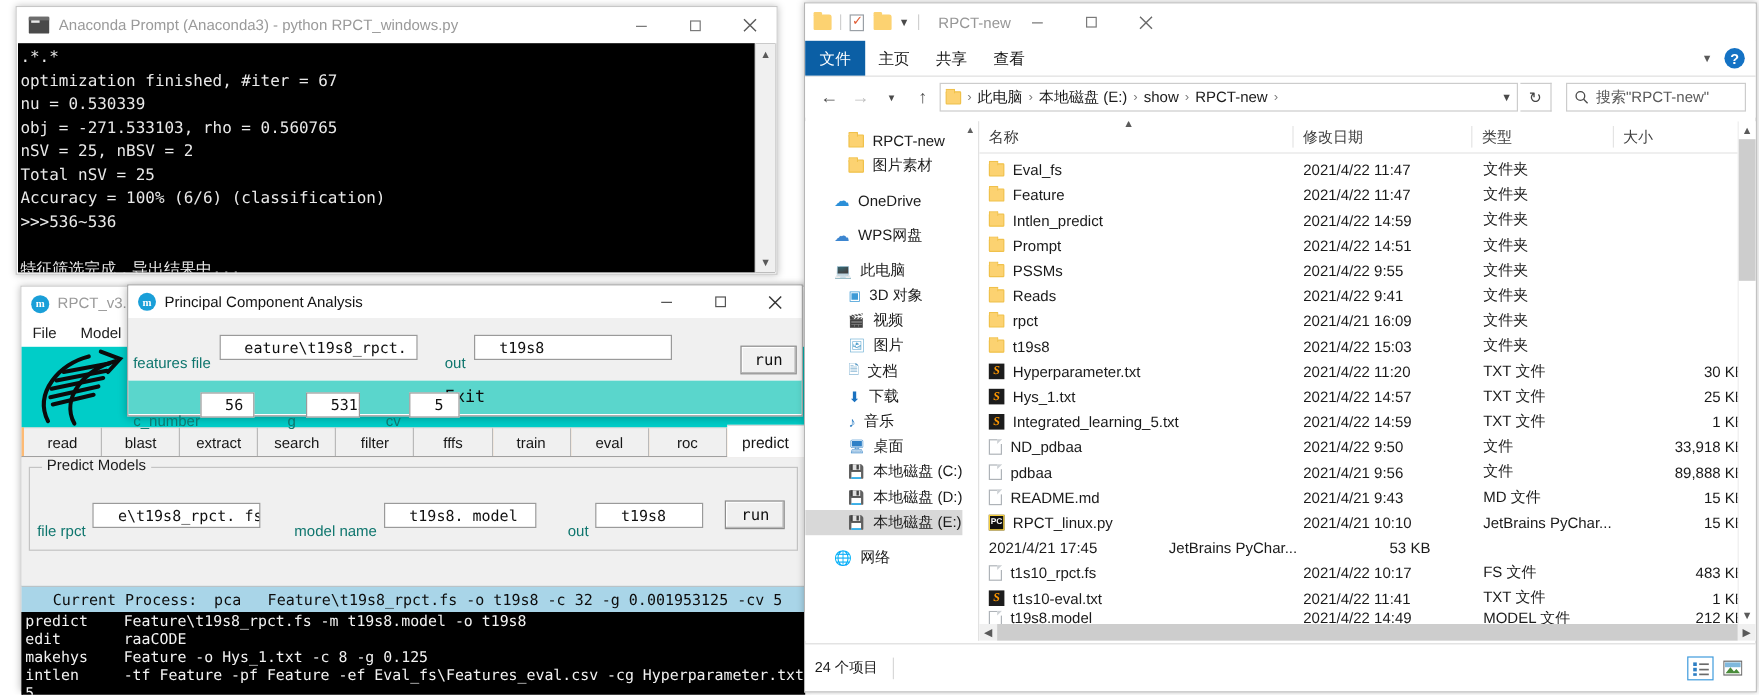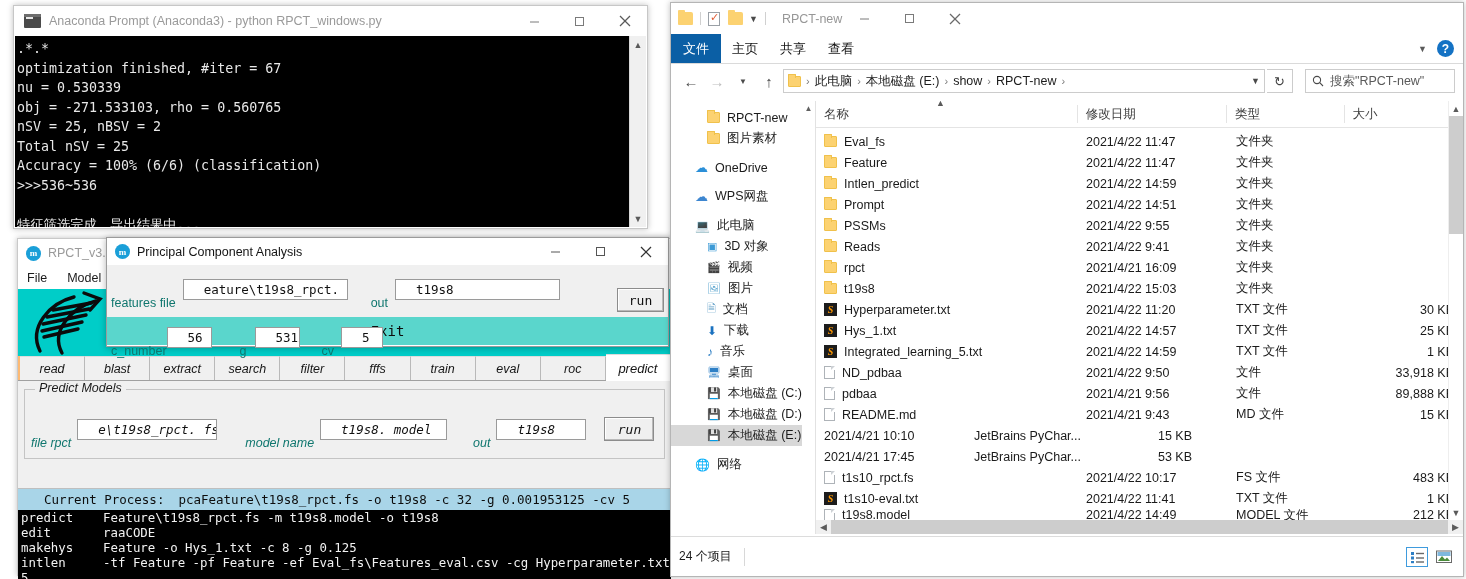--- a/index.html
+++ b/index.html
@@ -85,36 +85,35 @@
     padding-left: 9px; font-size: 12.5px; color:#1b1b1b; gap: 20px;
     background:#fff;
   }
   .banner {
     height: 67px; background:#00cdc8; position:relative; overflow:hidden;
   }
   .tabrow {
     display: flex; height: 25px; background:#fdba74;
     border-bottom: 1px solid #a0a0a0;
     padding-left: 2px;
-    font-style: italic;
   }
   .tab {
     flex: 1;
     display:flex; align-items:center; justify-content:center;
     font-size: 12.5px; color:#161616;
     background: #f0f0f0;
     border-right: 1px solid #b9b9b9;
     border-top: 1px solid #ddd;
   }
   .tab.active {
     background:#ffffff; border-right:1px solid #b9b9b9;
     position: relative; top:-2px; height: 27px; font-size: 13px;
   }
   .tabpanel {
-    position:relative; background:#f0f0f0; height: 107px; padding: 8px 6px 0 6px; font-style: italic;
+    position:relative; background:#f0f0f0; height: 107px; padding: 8px 6px 0 6px;
   }
   .groupbox {
     border: 1px solid #c4c4c4; position: relative;
     height: 70px; background:#f0f0f0;
   }
   .groupbox > .gtitle {
     position:absolute; left:10px; top:-9px; background:#f0f0f0;
     padding: 0 4px; font-size: 12.5px; color:#1b1b1b;
   }
   .fieldrow { display:flex; align-items:center; padding: 18px 6px 0 6px; gap: 6px; }
@@ -364,21 +363,21 @@
           <span class="flabel" style="margin-left:20px">out</span>
           <span class="finput" style="width:90px">t19s8</span>
           <span class="fbtn" style="width:50px;margin-left:12px">run</span>
         </div>
       </div>
     </div>
 
     <div class="procbar">
       <span>Current Process:</span>
       <span style="margin-left:14px">pca</span>
-      <span style="">Feature\t19s8_rpct.fs -o t19s8 -c 32 -g 0.001953125 -cv 5</span>
+      <span style="margin-left:22px">Feature\t19s8_rpct.fs -o t19s8 -c 32 -g 0.001953125 -cv 5</span>
     </div>
     <div class="logbox">predict    Feature\t19s8_rpct.fs -m t19s8.model -o t19s8
 edit       raaCODE
 makehys    Feature -o Hys_1.txt -c 8 -g 0.125
 intlen     -tf Feature -pf Feature -ef Eval_fs\Features_eval.csv -cg Hyperparameter.txt -m
 5
 pca        Feature\t19s8_rpct.fs -o t19s8 -c 32 -g 0.001953125 -cv 5</div>
   </div>
 
   <div class="win" id="pca">
@@ -704,20 +703,24 @@
           <div class="row">
               <span class="rname">
                 <span class="ico-file"></span>
                 <span>README.md</span>
               </span>
               <span class="rdate">2021/4/21 9:43</span>
               <span class="rtype">MD 文件</span>
               <span class="rsize">15 KB</span>
             </div>
           <div class="row">
+              <span class="rname">
+                <span class="ico-pycharm">PC</span>
+                <span>RPCT_linux.py</span>
+              </span>
               <span class="rdate">2021/4/21 10:10</span>
               <span class="rtype">JetBrains PyChar...</span>
               <span class="rsize">15 KB</span>
             </div>
           <div class="row">
               <span class="rdate">2021/4/21 17:45</span>
               <span class="rtype">JetBrains PyChar...</span>
               <span class="rsize">53 KB</span>
             </div>
           <div class="row">

